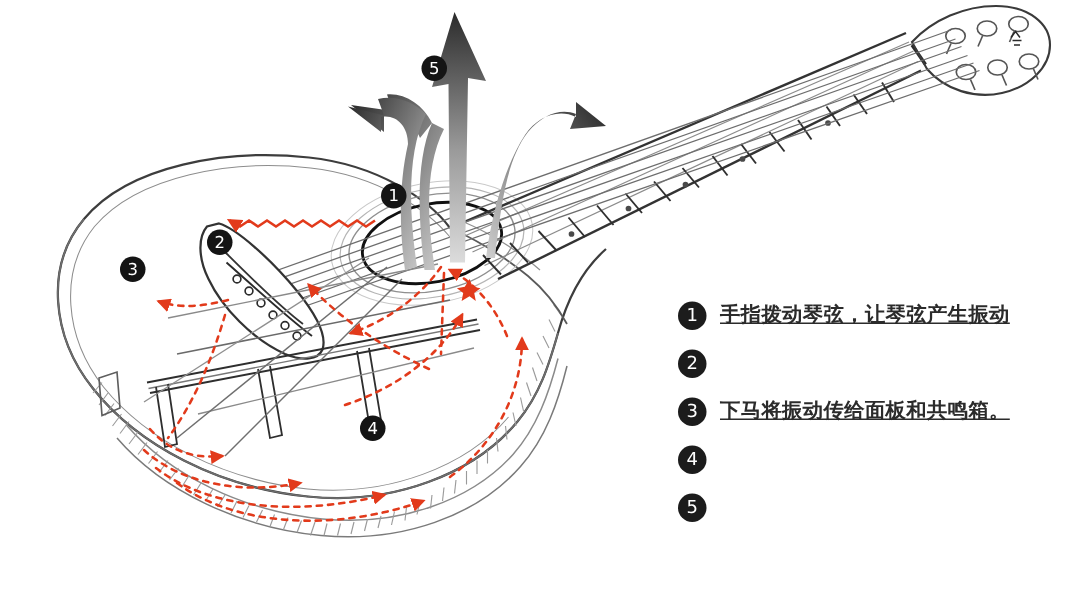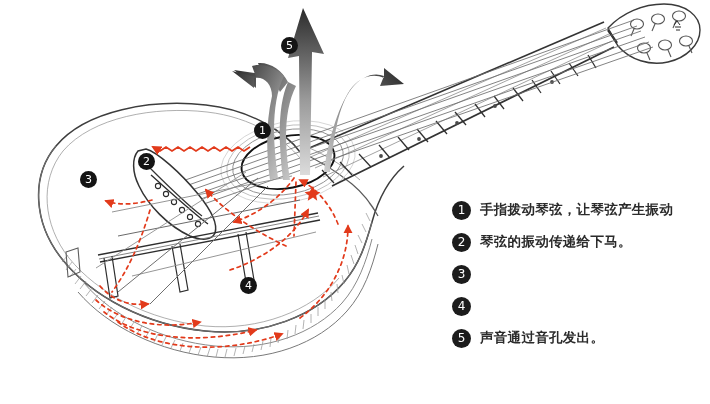--- a/index.html
+++ b/index.html
@@ -49,20 +49,21 @@
     font-family: "DejaVu Sans", "Liberation Sans", sans-serif;
     font-weight: 400;
     margin-right: 9px;
   }
   .legend-text {
     font-size: 13.5px;
     color: #2b2b2b;
     letter-spacing: 0.3px;
     white-space: nowrap;
     font-weight: 600;
+    text-decoration: underline;
   }
   
   .dot-marker {
     position: absolute;
     width: 17px;
     height: 17px;
     border-radius: 50%;
     background: #141414;
     color: #ffffff;
     font-size: 11px;
@@ -389,31 +390,30 @@
 
   <div id="legend">
 
     <div class="legend-row">
       <div class="legend-marker">1</div>
       <div class="legend-text">手指拨动琴弦，让琴弦产生振动</div>
     </div>
 
     <div class="legend-row">
       <div class="legend-marker">2</div>
-      <div class="legend-text">琴弦的振动传递给下马。</div>
     </div>
 
     <div class="legend-row">
       <div class="legend-marker">3</div>
+      <div class="legend-text">下马将振动传给面板和共鸣箱。</div>
     </div>
 
     <div class="legend-row">
       <div class="legend-marker">4</div>
     </div>
 
     <div class="legend-row">
       <div class="legend-marker">5</div>
-      <div class="legend-text">声音通过音孔发出。</div>
     </div>
 
   </div>
 
 </div>
 
 </body></html>

